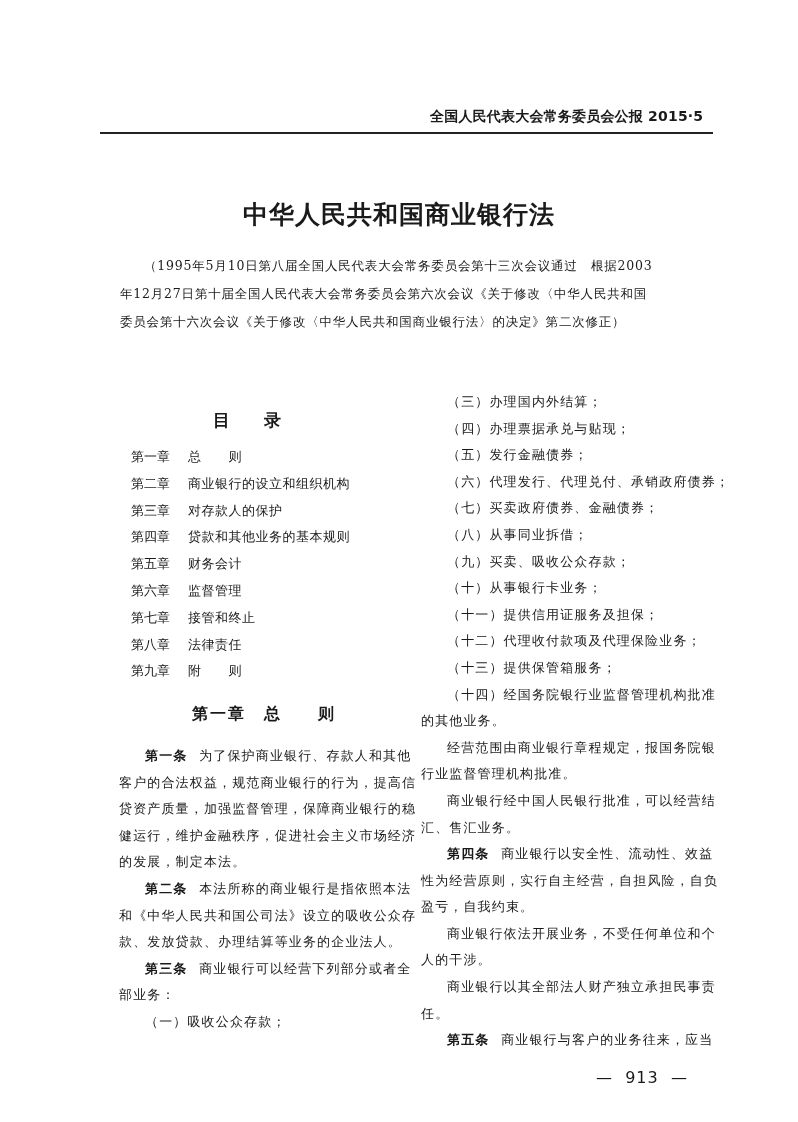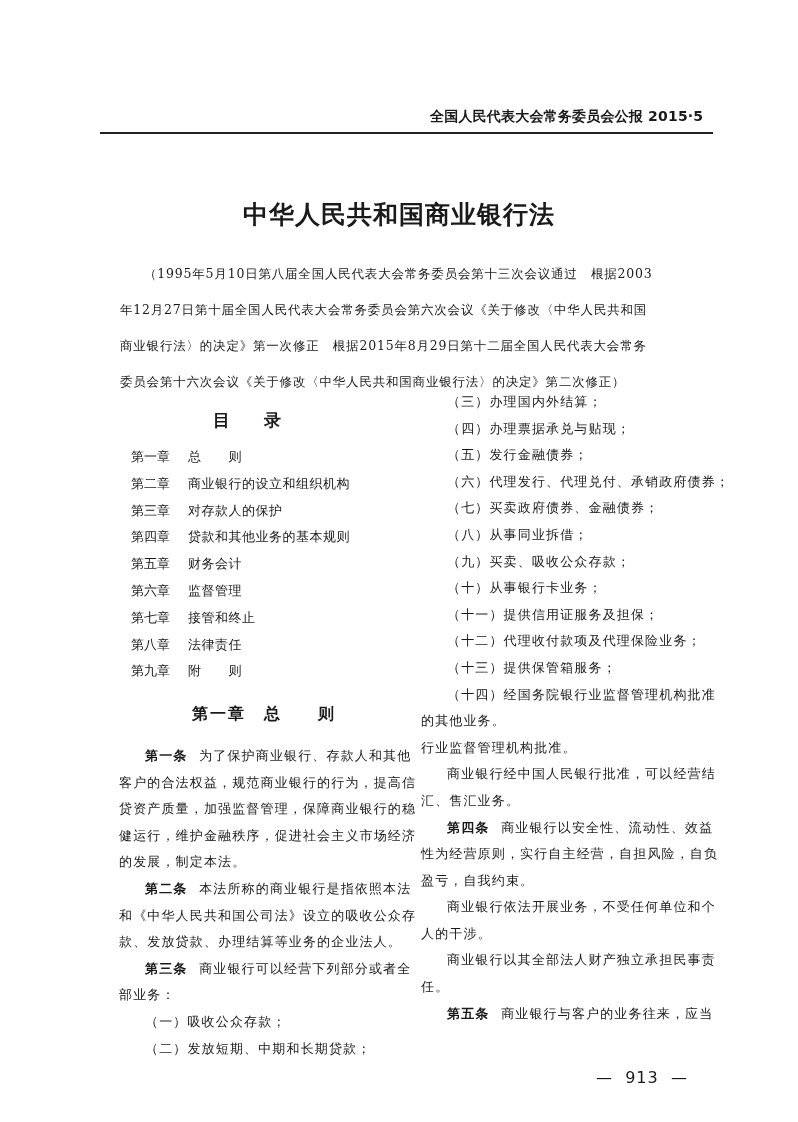--- a/index.html
+++ b/index.html
@@ -24,21 +24,21 @@
     .doc-title {
       position: absolute; left: 0; top: 182px; width: 798px; text-align: center;
       font-size: 25px; font-weight: bold; letter-spacing: 1px;
       font-family: "DejaVu Sans", "Liberation Sans", sans-serif;
     }
 
     .preamble {
       position: absolute; left: 120px; top: 236px; width: 584px;
       font-size: 12.5px; line-height: 28px; letter-spacing: 0.8px;
     }
-    .preamble .line { white-space: nowrap; margin-top: 8px; }
+    .preamble .line { white-space: nowrap; }
     .preamble .line.first { padding-left: 24px; }
 
     .toc-title {
       position: absolute; left: 120px; top: 393px; width: 288px; text-align: center;
       font-size: 17px; font-weight: bold; letter-spacing: 34px;
       font-family: "DejaVu Sans", "Liberation Sans", sans-serif;
     }
     .toc-list { position: absolute; left: 131px; top: 432px; width: 280px; }
     .toc-item {
       height: 26.8px; font-size: 13px; white-space: nowrap;
@@ -76,21 +76,20 @@
 <div class="page">
 
   <div class="running-header">全国人民代表大会常务委员会公报 2015·5</div>
   <div class="header-rule"></div>
 
   <div class="doc-title">中华人民共和国商业银行法</div>
 
   <div class="preamble">
     <div class="line first">（1995年5月10日第八届全国人民代表大会常务委员会第十三次会议通过　根据2003</div>
     <div class="line">年12月27日第十届全国人民代表大会常务委员会第六次会议《关于修改〈中华人民共和国</div>
-    <div class="line">商业银行法〉的决定》第一次修正　根据2015年8月29日第十二届全国人民代表大会常务</div>
     <div class="line">委员会第十六次会议《关于修改〈中华人民共和国商业银行法〉的决定》第二次修正）</div>
   </div>
 
   <div class="toc-title">目录</div>
 
   <div class="toc-list">
     <div class="toc-item"><span class="chap">第一章</span><span class="name">总　　则</span></div>
     <div class="toc-item"><span class="chap">第二章</span><span class="name">商业银行的设立和组织机构</span></div>
     <div class="toc-item"><span class="chap">第三章</span><span class="name">对存款人的保护</span></div>
     <div class="toc-item"><span class="chap">第四章</span><span class="name">贷款和其他业务的基本规则</span></div>
@@ -108,37 +107,37 @@
     <span class="line">客户的合法权益，规范商业银行的行为，提高信</span>
     <span class="line">贷资产质量，加强监督管理，保障商业银行的稳</span>
     <span class="line">健运行，维护金融秩序，促进社会主义市场经济</span>
     <span class="line">的发展，制定本法。</span>
     <span class="line ind"><span class="lbl">第二条</span><span>本法所称的商业银行是指依照本法</span></span>
     <span class="line">和《中华人民共和国公司法》设立的吸收公众存</span>
     <span class="line">款、发放贷款、办理结算等业务的企业法人。</span>
     <span class="line ind"><span class="lbl">第三条</span><span>商业银行可以经营下列部分或者全</span></span>
     <span class="line">部业务：</span>
     <span class="line ind">（一）吸收公众存款；</span>
-    <span class="line ind">（二）发放短期、中期和长期贷款；</span>
   </div>
 
   <div class="right-body body-text">
     <span class="line ind">（三）办理国内外结算；</span>
     <span class="line ind">（四）办理票据承兑与贴现；</span>
     <span class="line ind">（五）发行金融债券；</span>
     <span class="line ind">（六）代理发行、代理兑付、承销政府债券；</span>
     <span class="line ind">（七）买卖政府债券、金融债券；</span>
     <span class="line ind">（八）从事同业拆借；</span>
     <span class="line ind">（九）买卖、吸收公众存款；</span>
     <span class="line ind">（十）从事银行卡业务；</span>
     <span class="line ind">（十一）提供信用证服务及担保；</span>
     <span class="line ind">（十二）代理收付款项及代理保险业务；</span>
     <span class="line ind">（十三）提供保管箱服务；</span>
     <span class="line ind">（十四）经国务院银行业监督管理机构批准</span>
     <span class="line">的其他业务。</span>
+    <span class="line ind">经营范围由商业银行章程规定，报国务院银</span>
     <span class="line">行业监督管理机构批准。</span>
     <span class="line ind">商业银行经中国人民银行批准，可以经营结</span>
     <span class="line">汇、售汇业务。</span>
     <span class="line ind"><span class="lbl">第四条</span><span>商业银行以安全性、流动性、效益</span></span>
     <span class="line">性为经营原则，实行自主经营，自担风险，自负</span>
     <span class="line">盈亏，自我约束。</span>
     <span class="line ind">商业银行依法开展业务，不受任何单位和个</span>
     <span class="line">人的干涉。</span>
     <span class="line ind">商业银行以其全部法人财产独立承担民事责</span>
     <span class="line">任。</span>

